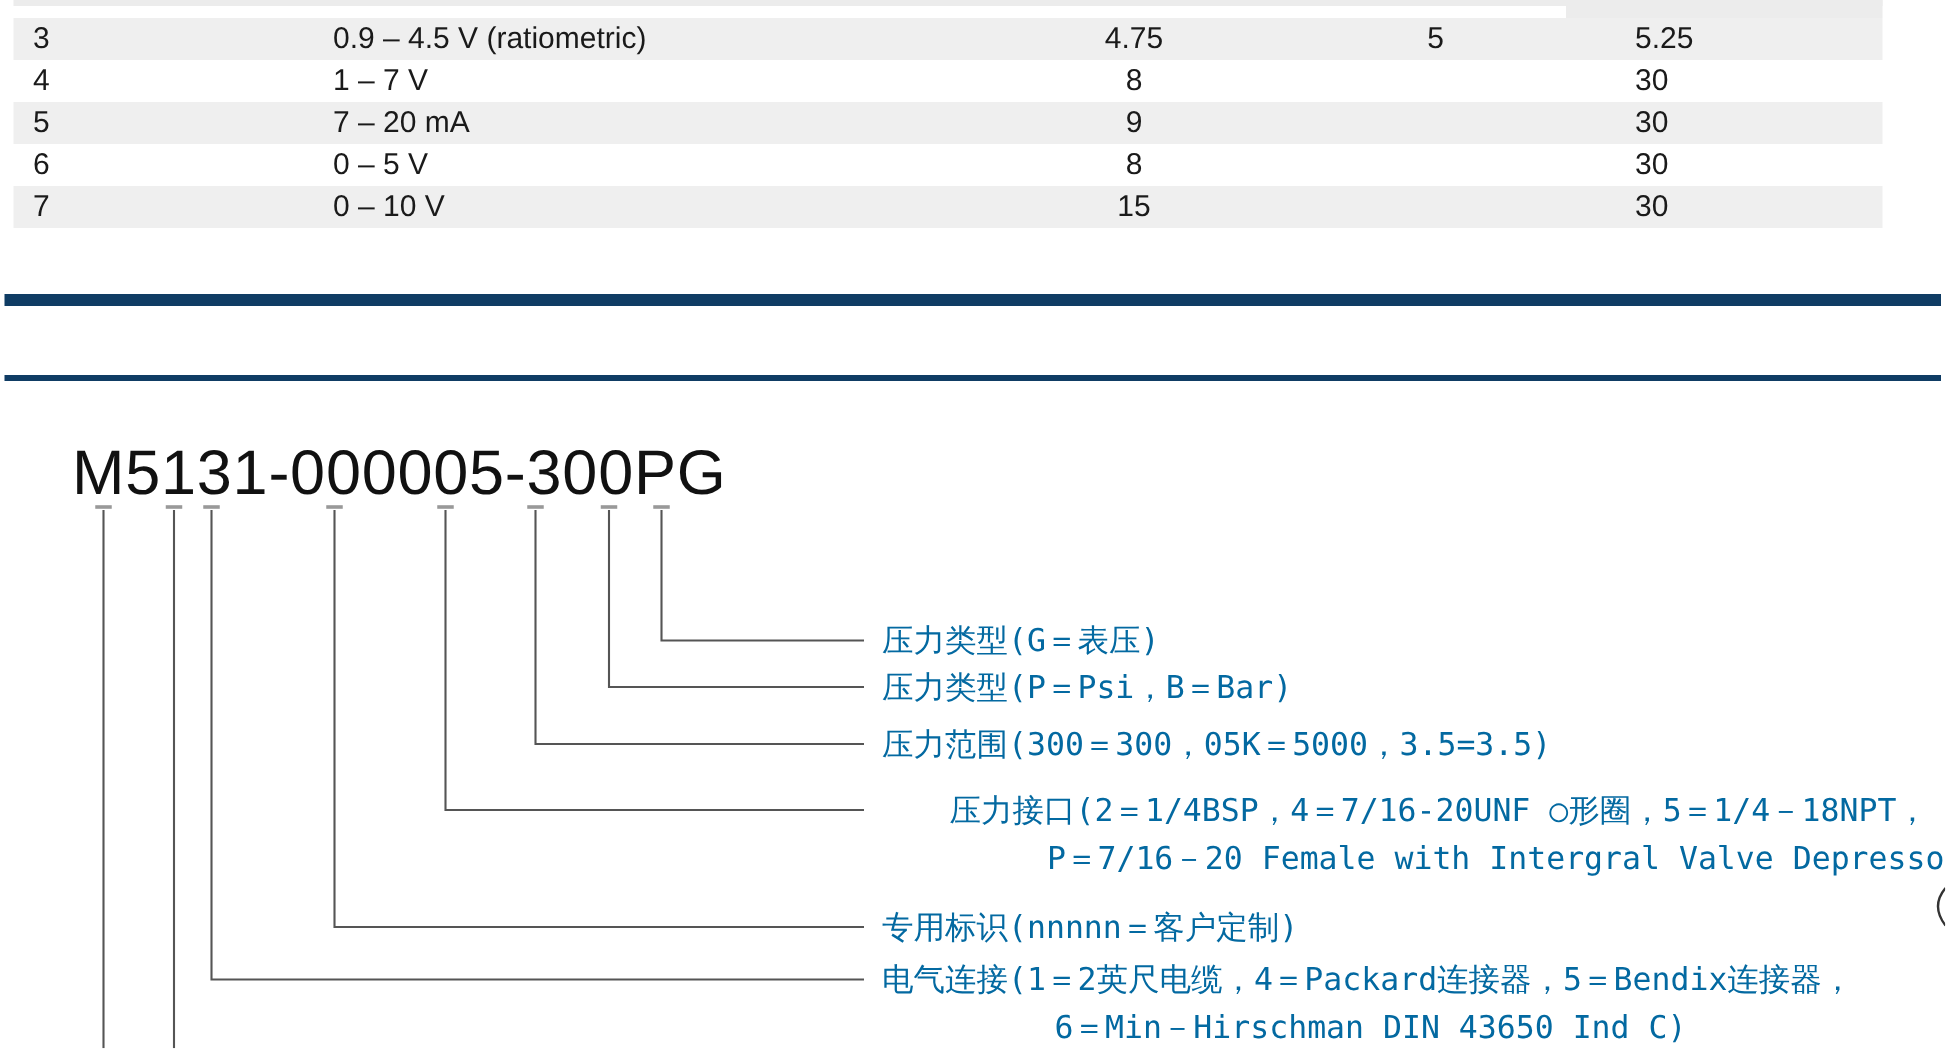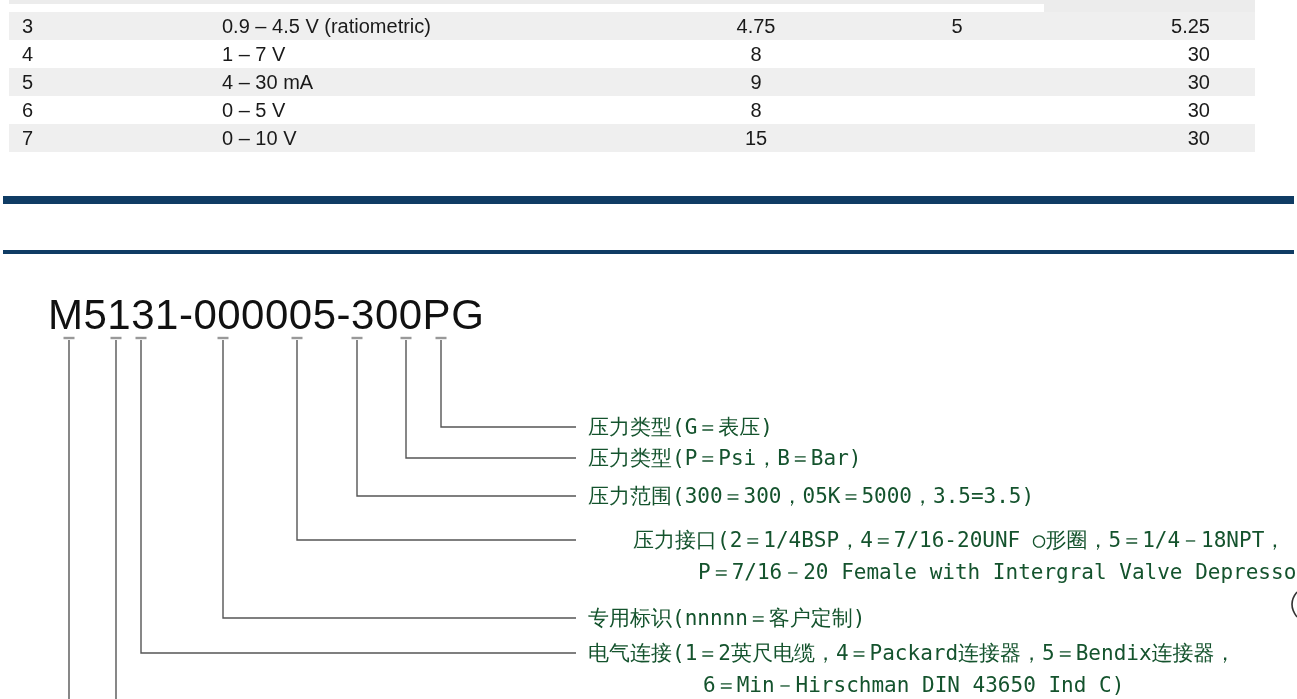--- a/index.html
+++ b/index.html
@@ -8,34 +8,34 @@
 
   
   .tband{position:absolute;background:#ececec;}
   .trow{position:absolute;left:9px;width:1246px;height:28px;line-height:28px;font-size:20px;}
   .trow.stripe{background:#efefef;}
   .tcell{position:absolute;top:0;height:28px;white-space:nowrap;}
   .c-code{left:13px;width:60px;text-align:left;}
   .c-desc{left:213px;width:420px;text-align:left;}
   .c-n1{left:687px;width:120px;text-align:center;}
   .c-n2{left:888px;width:120px;text-align:center;}
-  .c-n3{left:1081px;width:120px;text-align:right;}
+  .c-n3{left:1081px;width:120px;text-align:left;}
 
   
   .sec-bar-top{position:absolute;left:3px;top:196px;width:1291px;height:8px;background:#0f3c64;}
   .sec-title{position:absolute;left:3px;top:211px;font-size:28px;font-weight:bold;color:#16436e;
              letter-spacing:1px;white-space:nowrap;}
   .sec-bar-bottom{position:absolute;left:3px;top:250px;width:1291px;height:4px;background:#0f3c64;}
 
   
   .partnum{position:absolute;left:25px;top:291px;font-size:42px;color:#111;letter-spacing:0.5px;
            white-space:nowrap;margin-left:23px;}
   svg.leads{position:absolute;left:0;top:0;pointer-events:none;}
   .dlabel{position:absolute;font-family:"DejaVu Sans Mono",monospace;font-size:21px;
-          line-height:24px;color:#14532d;white-space:nowrap;}
+          line-height:24px;color:#0369a1;white-space:nowrap;}
 </style>
 </head>
 <body>
 
 <div id="page">
 
   <div class="tband" style="left:9px;top:0;width:1246px;height:4px;"></div>
   <div class="tband" style="left:1044px;top:0;width:211px;height:12px;"></div>
 
   <div class="trow stripe" style="top:12px;">
@@ -47,21 +47,21 @@
   </div>
   <div class="trow" style="top:40px;">
     <span class="tcell c-code">4</span>
     <span class="tcell c-desc">1 – 7 V</span>
     <span class="tcell c-n1">8</span>
     <span class="tcell c-n2"></span>
     <span class="tcell c-n3">30</span>
   </div>
   <div class="trow stripe" style="top:68px;">
     <span class="tcell c-code">5</span>
-    <span class="tcell c-desc">4 – 30 mA</span>
+    <span class="tcell c-desc">7 – 20 mA</span>
     <span class="tcell c-n1">9</span>
     <span class="tcell c-n2"></span>
     <span class="tcell c-n3">30</span>
   </div>
   <div class="trow" style="top:96px;">
     <span class="tcell c-code">6</span>
     <span class="tcell c-desc">0 – 5 V</span>
     <span class="tcell c-n1">8</span>
     <span class="tcell c-n2"></span>
     <span class="tcell c-n3">30</span>

